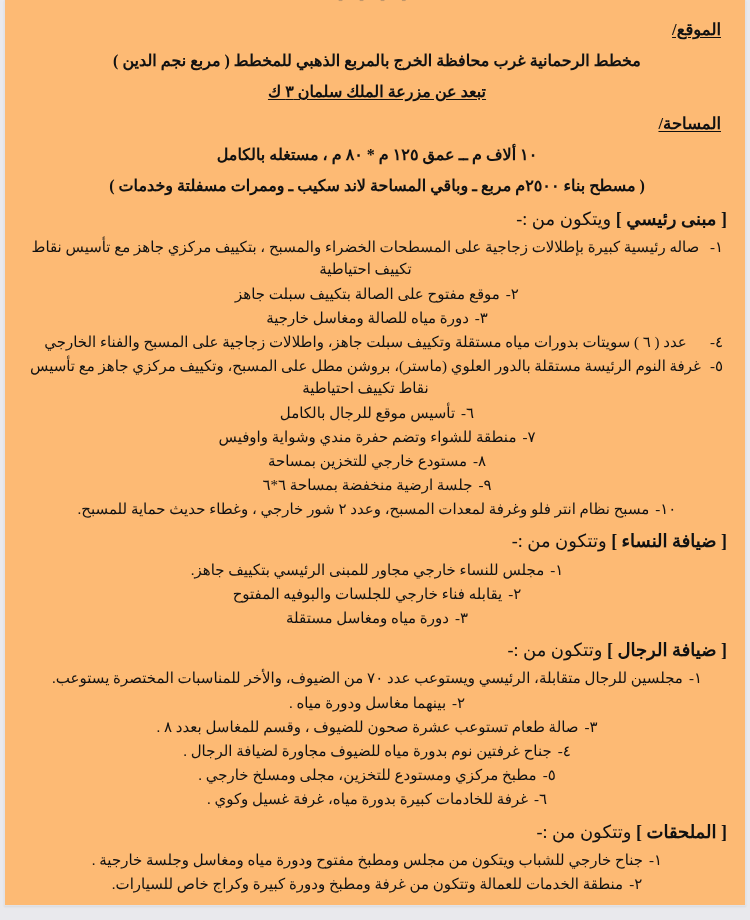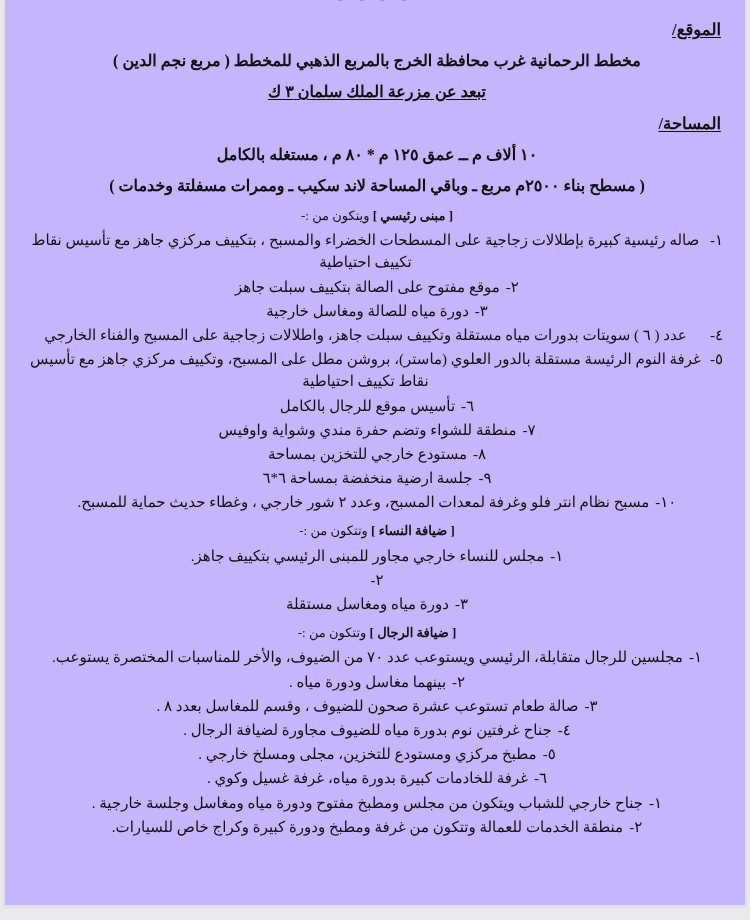--- a/index.html
+++ b/index.html
@@ -13,21 +13,21 @@
     background: #e9e9ed;
     font-family: "Liberation Serif", "DejaVu Serif", serif;
     overflow: hidden;
   }
   .page {
     position: relative;
     box-sizing: border-box;
     width: 742px;
     height: 906px;
     margin: 0 auto;
-    background: #c4b5fd;
+    background: #fdba74;
     border: 1px solid #e2e2e6;
     border-top: none;
     box-shadow: 0 1px 2px rgba(0,0,0,0.07);
     padding: 8px 18px 10px 22px;
     direction: rtl;
     color: #111111;
   }
   .clip-top {
     position: absolute;
     top: 0;
@@ -62,23 +62,22 @@
     font-weight: bold;
     line-height: 1.5;
     margin: 0 0 7px 0;
     text-align: center;
   }
   .para.u {
     text-decoration: underline;
     text-underline-offset: 2px;
   }
   .group-head {
-    font-size: 13px;
+    font-size: 18px;
     margin: 9px 0 4px 0;
-    text-align: center;
     line-height: 1.4;
   }
   .group-head .tag { font-weight: bold; }
   ol.items {
     list-style: none;
     margin: 0 0 2px 0;
     padding: 0;
   }
   ol.items > li {
     font-size: 15px;
@@ -177,20 +176,21 @@
     <span class="tag">[ ضيافة النساء ]</span>
     <span>وتتكون من :-</span>
   </div>
   <ol class="items">
     <li>
         <span class="num">١-</span>
         <span class="txt">مجلس للنساء خارجي  مجاور للمبنى الرئيسي بتكييف جاهز.</span>
       </li>
     <li>
         <span class="num">٢-</span>
+        <span class="txt">يقابله فناء خارجي للجلسات والبوفيه المفتوح</span>
       </li>
     <li>
         <span class="num">٣-</span>
         <span class="txt">دورة مياه ومغاسل مستقلة</span>
       </li>
   </ol>
 
   <div class="group-head">
     <span class="tag">[ ضيافة الرجال ]</span>
     <span>وتتكون من :-</span>
@@ -215,20 +215,24 @@
     <li>
         <span class="num">٥-</span>
         <span class="txt">مطبخ مركزي ومستودع للتخزين، مجلى ومسلخ خارجي .</span>
       </li>
     <li>
         <span class="num">٦-</span>
         <span class="txt">غرفة للخادمات كبيرة بدورة مياه، غرفة غسيل وكوي .</span>
       </li>
   </ol>
 
+  <div class="group-head">
+    <span class="tag">[ الملحقات ]</span>
+    <span>وتتكون من :-</span>
+  </div>
   <ol class="items">
     <li>
         <span class="num">١-</span>
         <span class="txt">جناح خارجي للشباب ويتكون من مجلس ومطبخ مفتوح ودورة مياه ومغاسل وجلسة خارجية .</span>
       </li>
     <li>
         <span class="num">٢-</span>
         <span class="txt">منطقة الخدمات للعمالة وتتكون من غرفة ومطبخ ودورة كبيرة وكراج خاص للسيارات.</span>
       </li>
   </ol>

